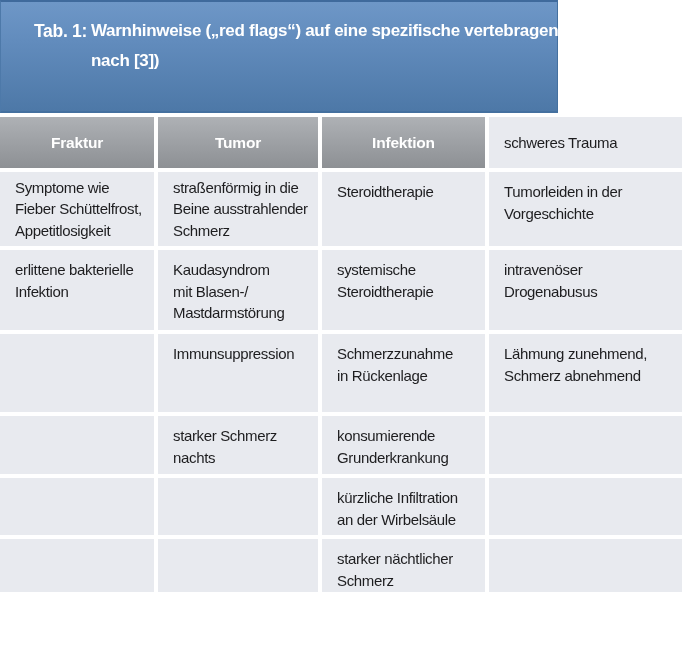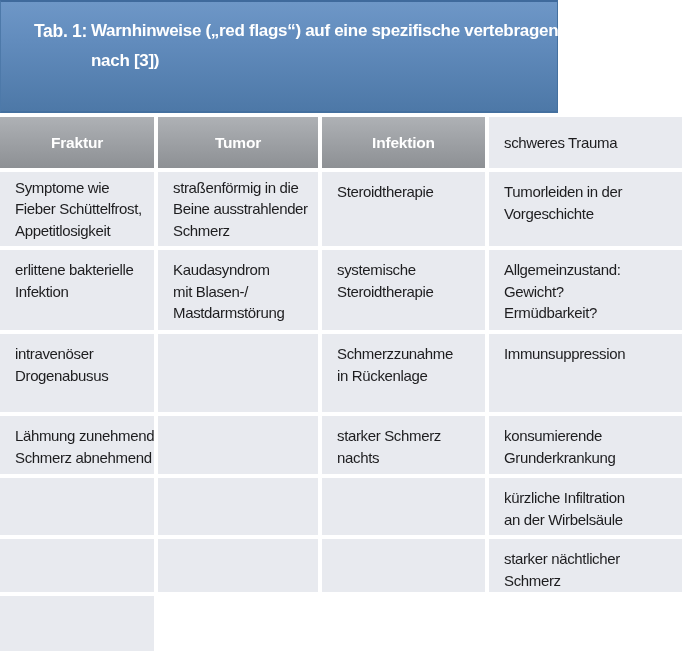--- a/index.html
+++ b/index.html
@@ -110,29 +110,26 @@
       <div class="cell r1 c0">Steroidtherapie</div>
       <div class="cell r1 c1">Tumorleiden in der
 Vorgeschichte</div>
       <div class="cell r1 c2">erlittene bakterielle
 Infektion</div>
       <div class="cell r1 c3">Kaudasyndrom
 mit Blasen-/
 Mastdarmstörung</div>
       <div class="cell r2 c0">systemische
 Steroidtherapie</div>
-      <div class="cell r2 c1">Allgemeinzustand:
-Gewicht?
-Ermüdbarkeit?</div>
       <div class="cell r2 c2">intravenöser
 Drogenabusus</div>
       <div class="cell r3 c0"></div>
+      <div class="cell r3 c2">Immunsuppression</div>
       <div class="cell r3 c1">Schmerzzunahme
 in Rückenlage</div>
-      <div class="cell r3 c2">Immunsuppression</div>
       <div class="cell r3 c3">Lähmung zunehmend,
 Schmerz abnehmend</div>
       <div class="cell r4 c0"></div>
       <div class="cell r4 c1">starker Schmerz
 nachts</div>
       <div class="cell r4 c2">konsumierende
 Grunderkrankung</div>
       <div class="cell r4 c3"></div>
       <div class="cell r5 c0"></div>
       <div class="cell r5 c1"></div>

